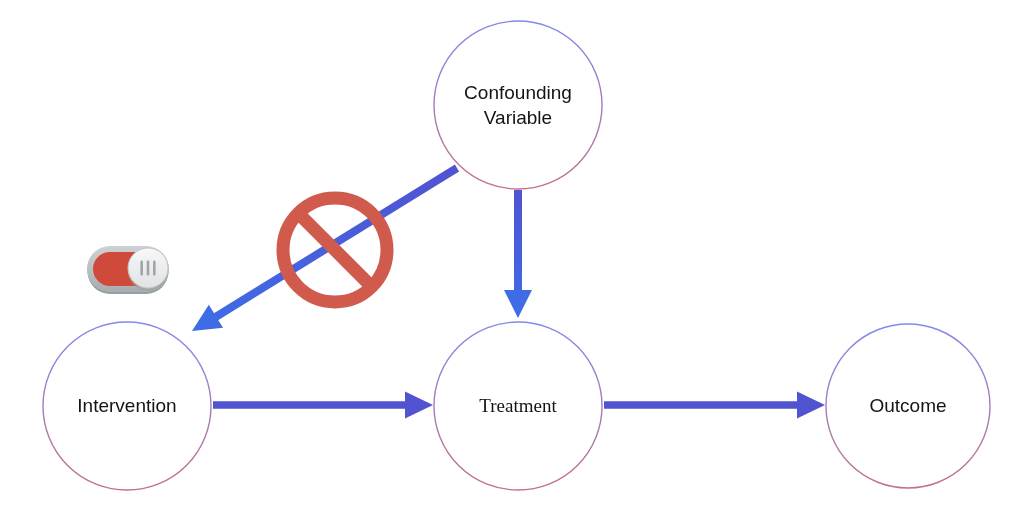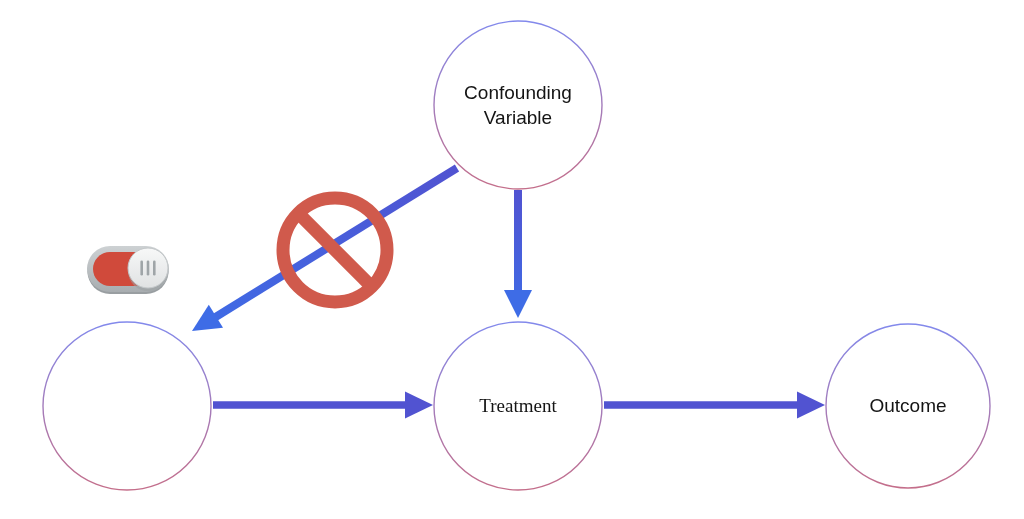--- a/index.html
+++ b/index.html
@@ -91,16 +91,17 @@
       <rect x="93" y="252" width="70" height="34" rx="17" fill="#d04a3b"></rect>
       <circle cx="148" cy="271" r="20" fill="#9aa0a3" opacity="0.55"></circle>
       <circle cx="148" cy="268" r="20" fill="url(#knobGrad)" stroke="#c3c7c9" stroke-width="1"></circle>
       <rect x="140.4" y="260.5" width="2.6" height="15" rx="1.3" fill="#9fa5a8"></rect>
       <rect x="146.7" y="260.5" width="2.6" height="15" rx="1.3" fill="#9fa5a8"></rect>
       <rect x="153.0" y="260.5" width="2.6" height="15" rx="1.3" fill="#9fa5a8"></rect>
     </g>
   </svg>
 
   <div class="node-label" style="left:518px; top:105px; width:140px;">Confounding Variable</div>
+  <div class="node-label" style="left:127px; top:406px;">Intervention</div>
   <div class="node-label" style="left:518px; top:406px;font-family:Liberation Serif, serif;">Treatment</div>
   <div class="node-label" style="left:908px; top:406px;text-align:center;">Outcome</div>
 
 </div>
 
 </body></html>

